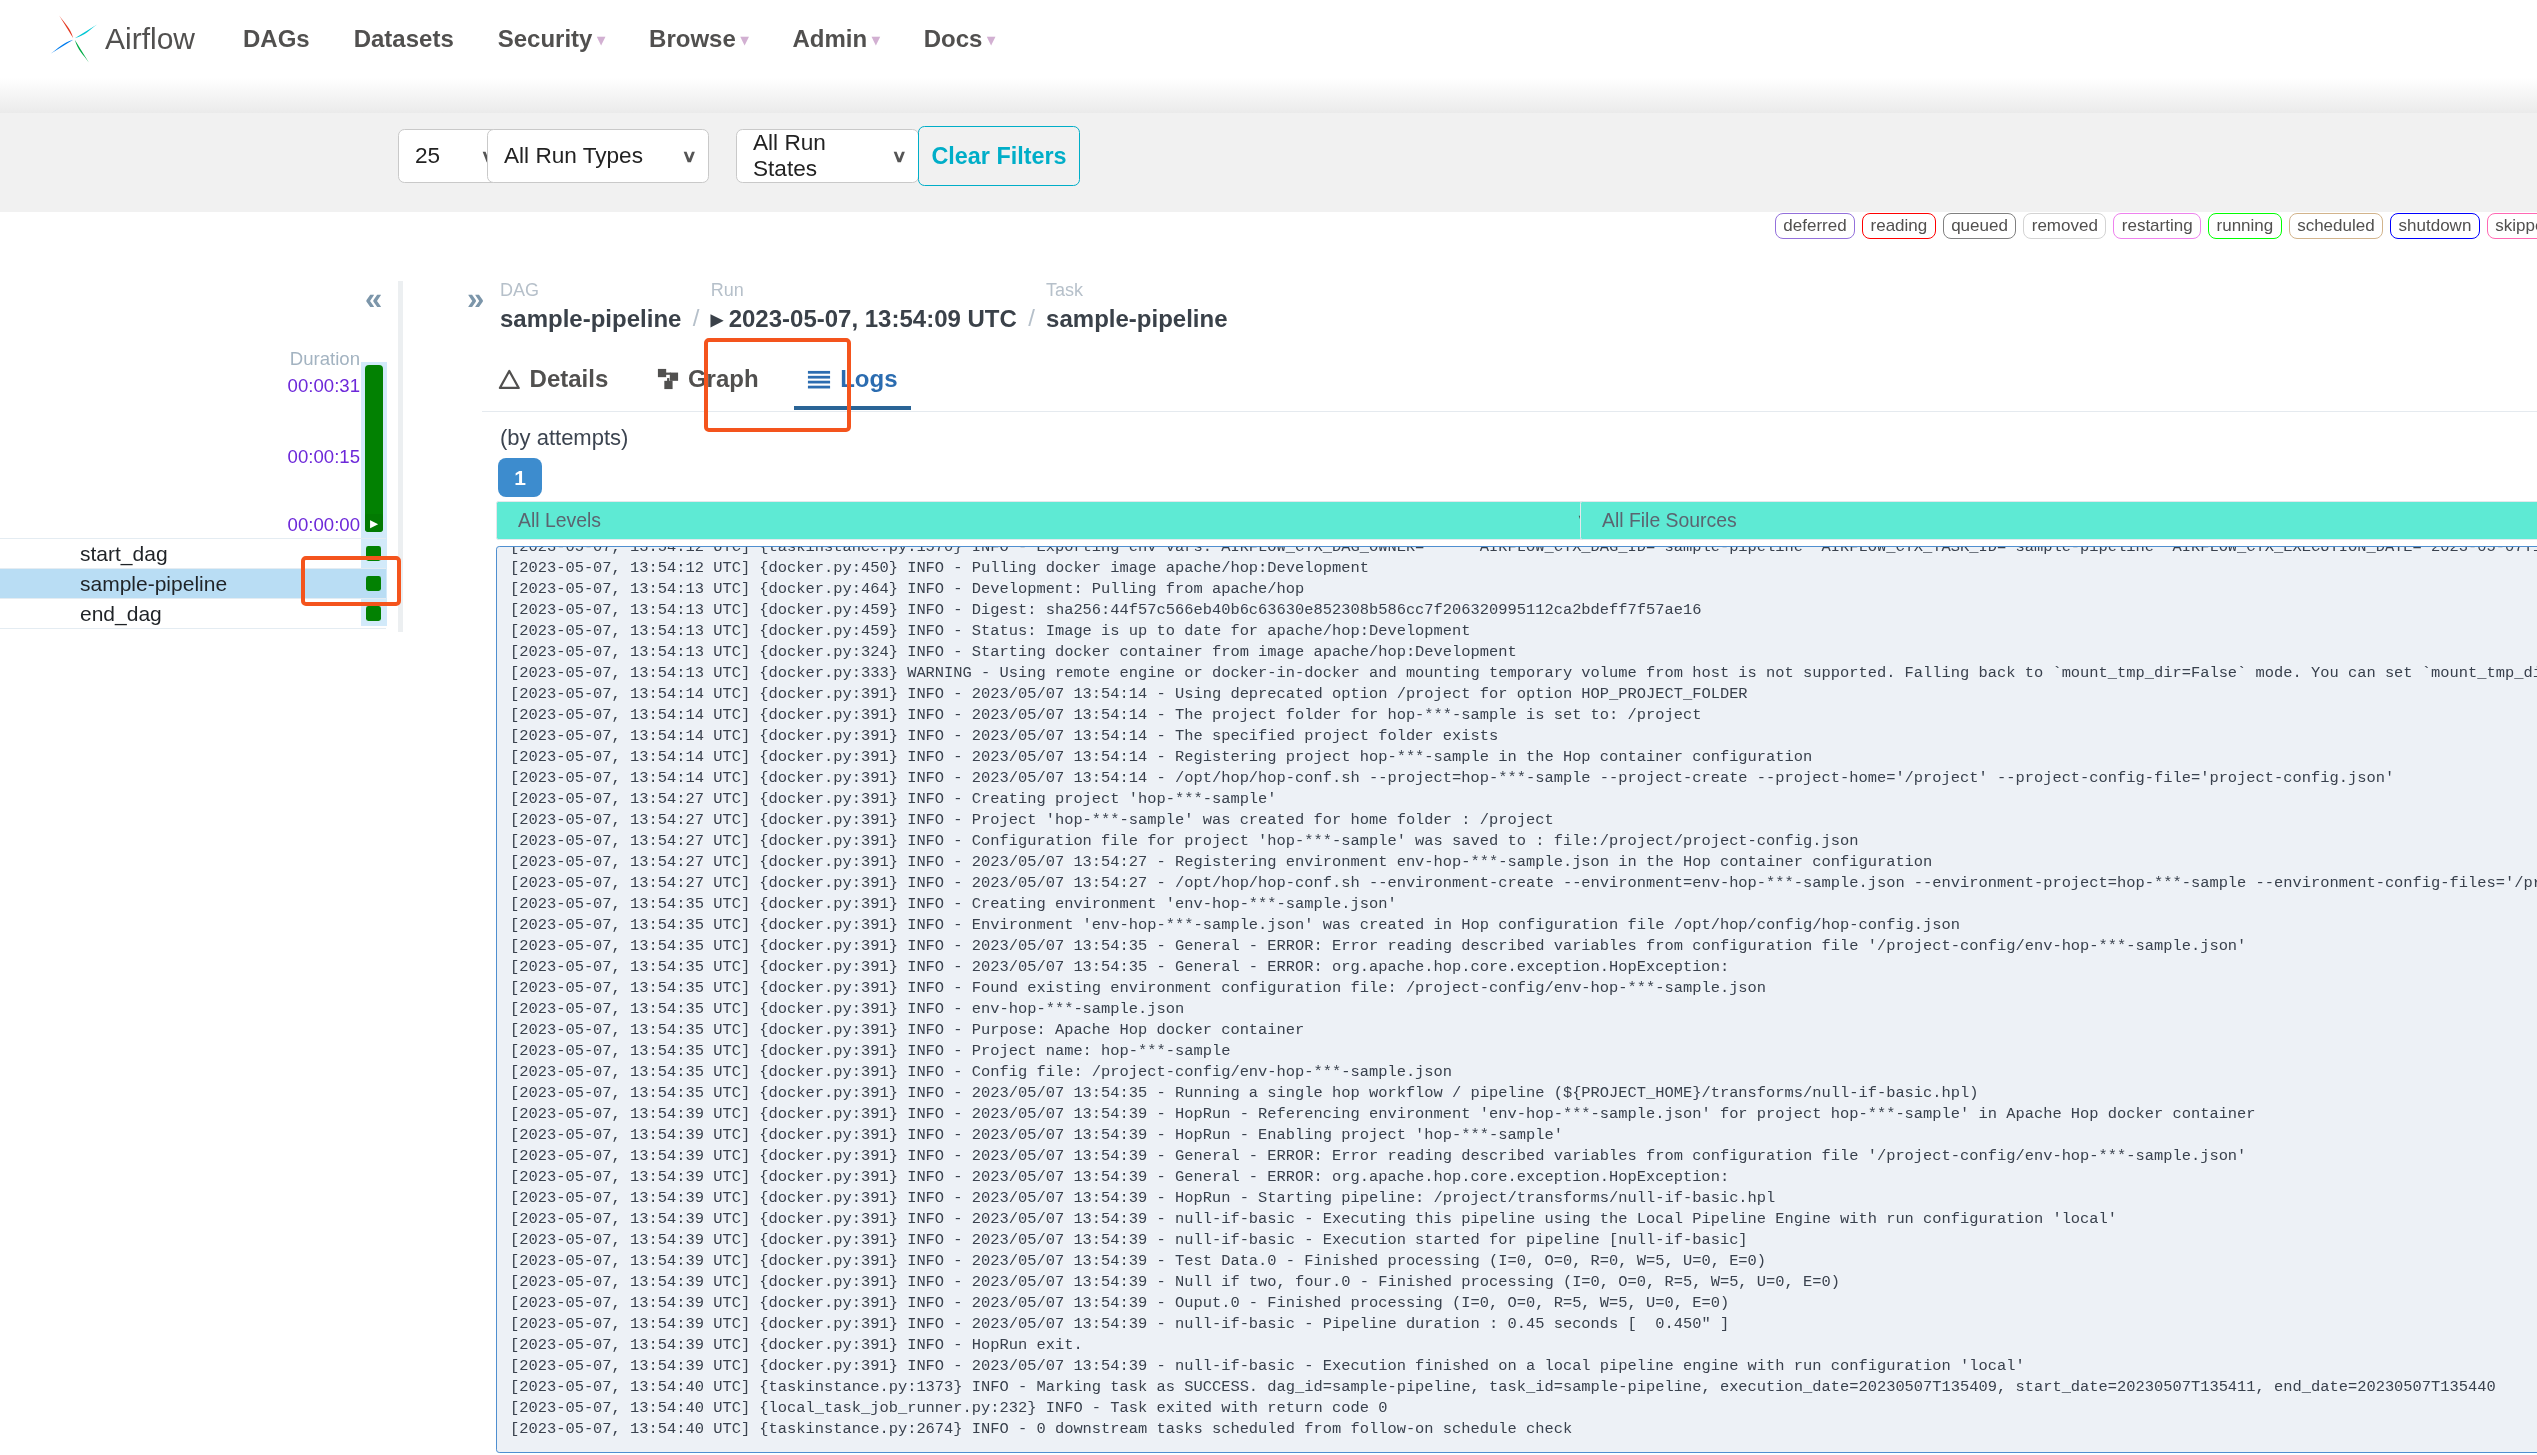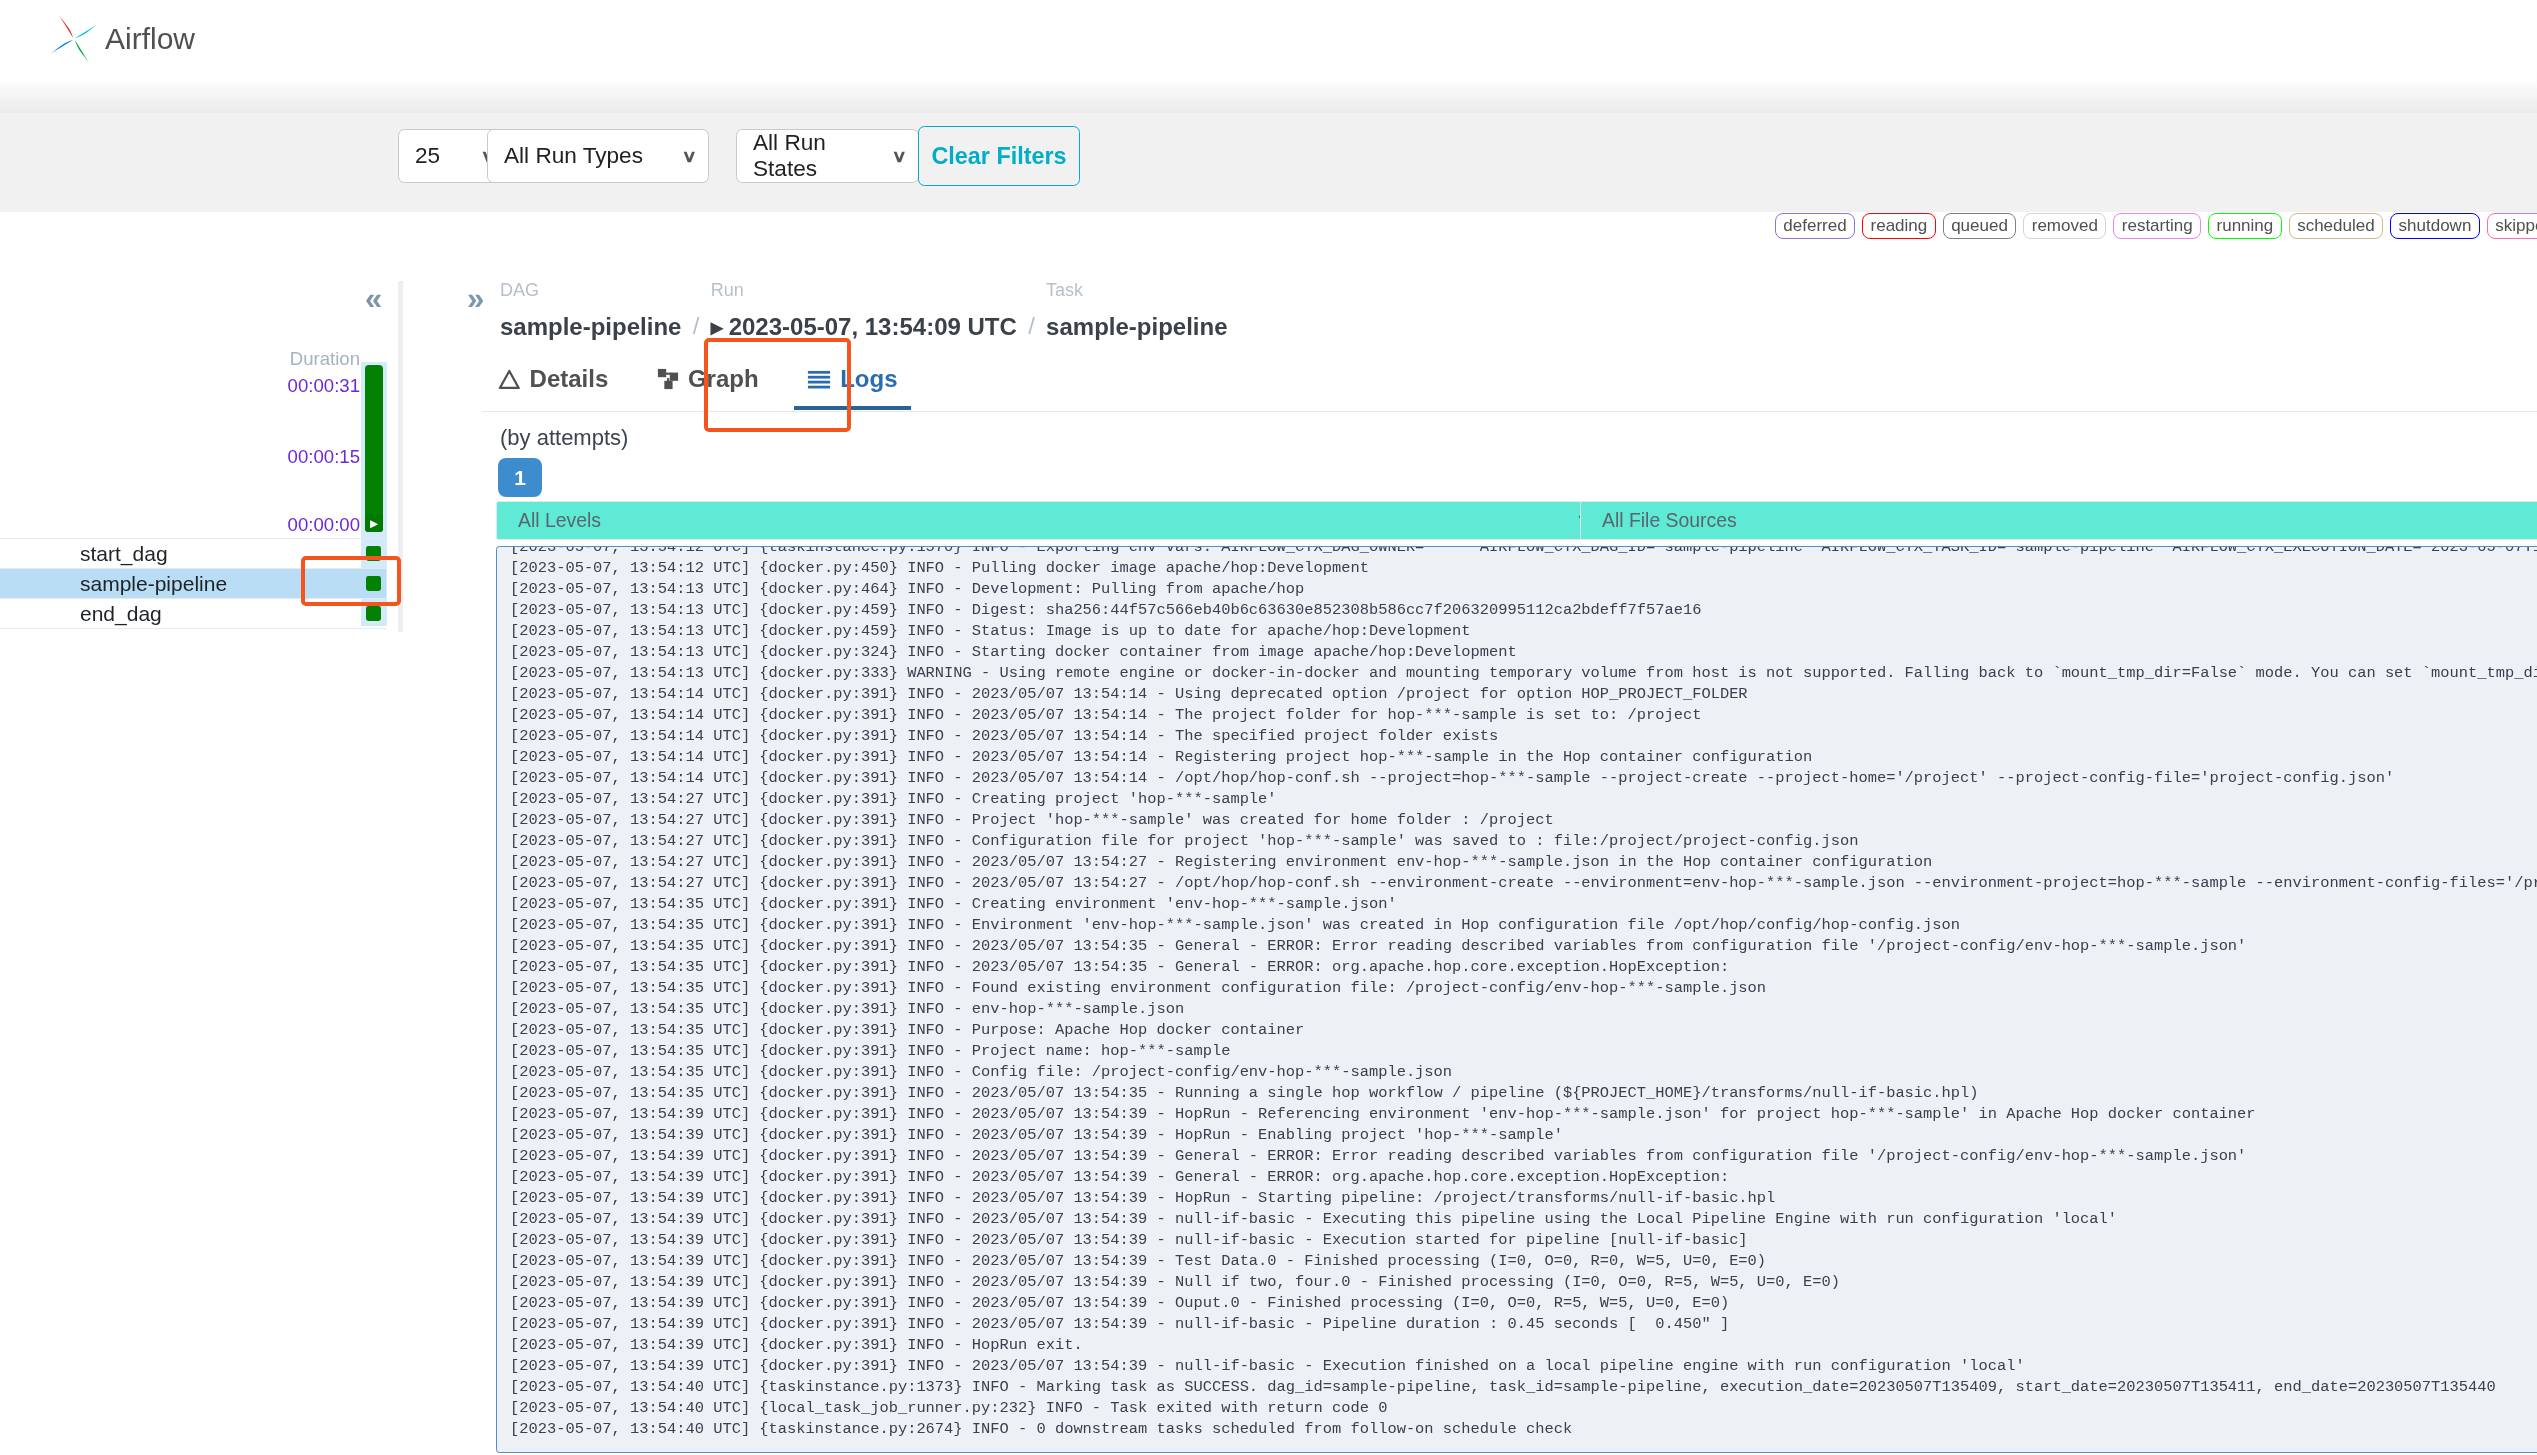--- a/index.html
+++ b/index.html
@@ -54,21 +54,21 @@
   .tasksquare{position:absolute;left:366px;top:7.3px;width:14.6px;height:14.6px;background:#028102;border-radius:2.4px;}
   .vdivider{left:398px;top:281px;width:4.9px;height:351px;background:#eceff1;}
 
   
   .annot{border:4px solid #f4541d;border-radius:4.9px;z-index:40;pointer-events:none;}
   .annot-grid{left:301px;top:556px;width:92px;height:42px;}
   .annot-tab{left:704px;top:338px;width:139px;height:86px;}
 
   
   .crumbs{left:500px;top:280px;display:flex;align-items:flex-end;}
-  .crumb-label{font-size:18px;color:#b6c0ca;margin-bottom:12px;}
+  .crumb-label{font-size:18px;color:#b6c0ca;margin-bottom:4px;}
   .crumb-value{font-size:24px;font-weight:600;color:#3a4149;white-space:nowrap;display:flex;align-items:center;}
   .crumb-sep{font-size:24px;color:#b6c0ca;margin:0 11.3px;padding-bottom:0.8px;}
   .play{font-size:16px;margin-right:5.7px;color:#3a4149;}
 
   
   .tabs{left:485px;top:354px;display:flex;gap:22.6px;align-items:flex-end;}
   .tab{display:flex;align-items:center;gap:9px;padding:11.3px 13px 13px 13px;font-size:24px;font-weight:700;
     color:#51504f;cursor:pointer;border-bottom:4.9px solid transparent;}
   .tab.active{color:#2b6cb0;border-bottom-color:#2a6496;}
   .tabs-border{left:482px;top:411px;width:2056px;height:0.8px;background:#e5eaef;}
@@ -93,20 +93,34 @@
 
   <div class="abs nav">
     <svg class="abs brand-logo" viewBox="0 0 64 64">
       <path d="M31 31 L13 2 C20 12 27 17 31 31 Z" fill="#E43921"></path>
       <path d="M33 31 L62 13 C52 20 47 27 33 31 Z" fill="#00C7D4"></path>
       <path d="M33 33 L51 62 C44 52 37 47 33 33 Z" fill="#00AD46"></path>
       <path d="M31 33 L2 51 C12 44 17 37 31 33 Z" fill="#017CEE"></path>
       <path d="M31 31 L20 14 C24 22 28 26 31 31 Z" fill="#F6B27A" opacity="0.0"></path>
     </svg>
     <div class="abs brand-text">Airflow</div>
+    <div class="abs nav-items">
+
+        <div class="nav-item"><span>DAGs</span></div>
+
+        <div class="nav-item"><span>Datasets</span></div>
+
+        <div class="nav-item"><span>Security</span><span class="caret shown">▾</span></div>
+
+        <div class="nav-item"><span>Browse</span><span class="caret shown">▾</span></div>
+
+        <div class="nav-item"><span>Admin</span><span class="caret shown">▾</span></div>
+
+        <div class="nav-item"><span>Docs</span><span class="caret shown">▾</span></div>
+      </div>
   </div>
 
   <div class="abs partial-btn"></div>
 
   <div class="abs subnav-grad"></div>
   <div class="abs filterbar"></div>
 
 
   <div class="abs ctrl sel sel-size">
     <span>25</span>

